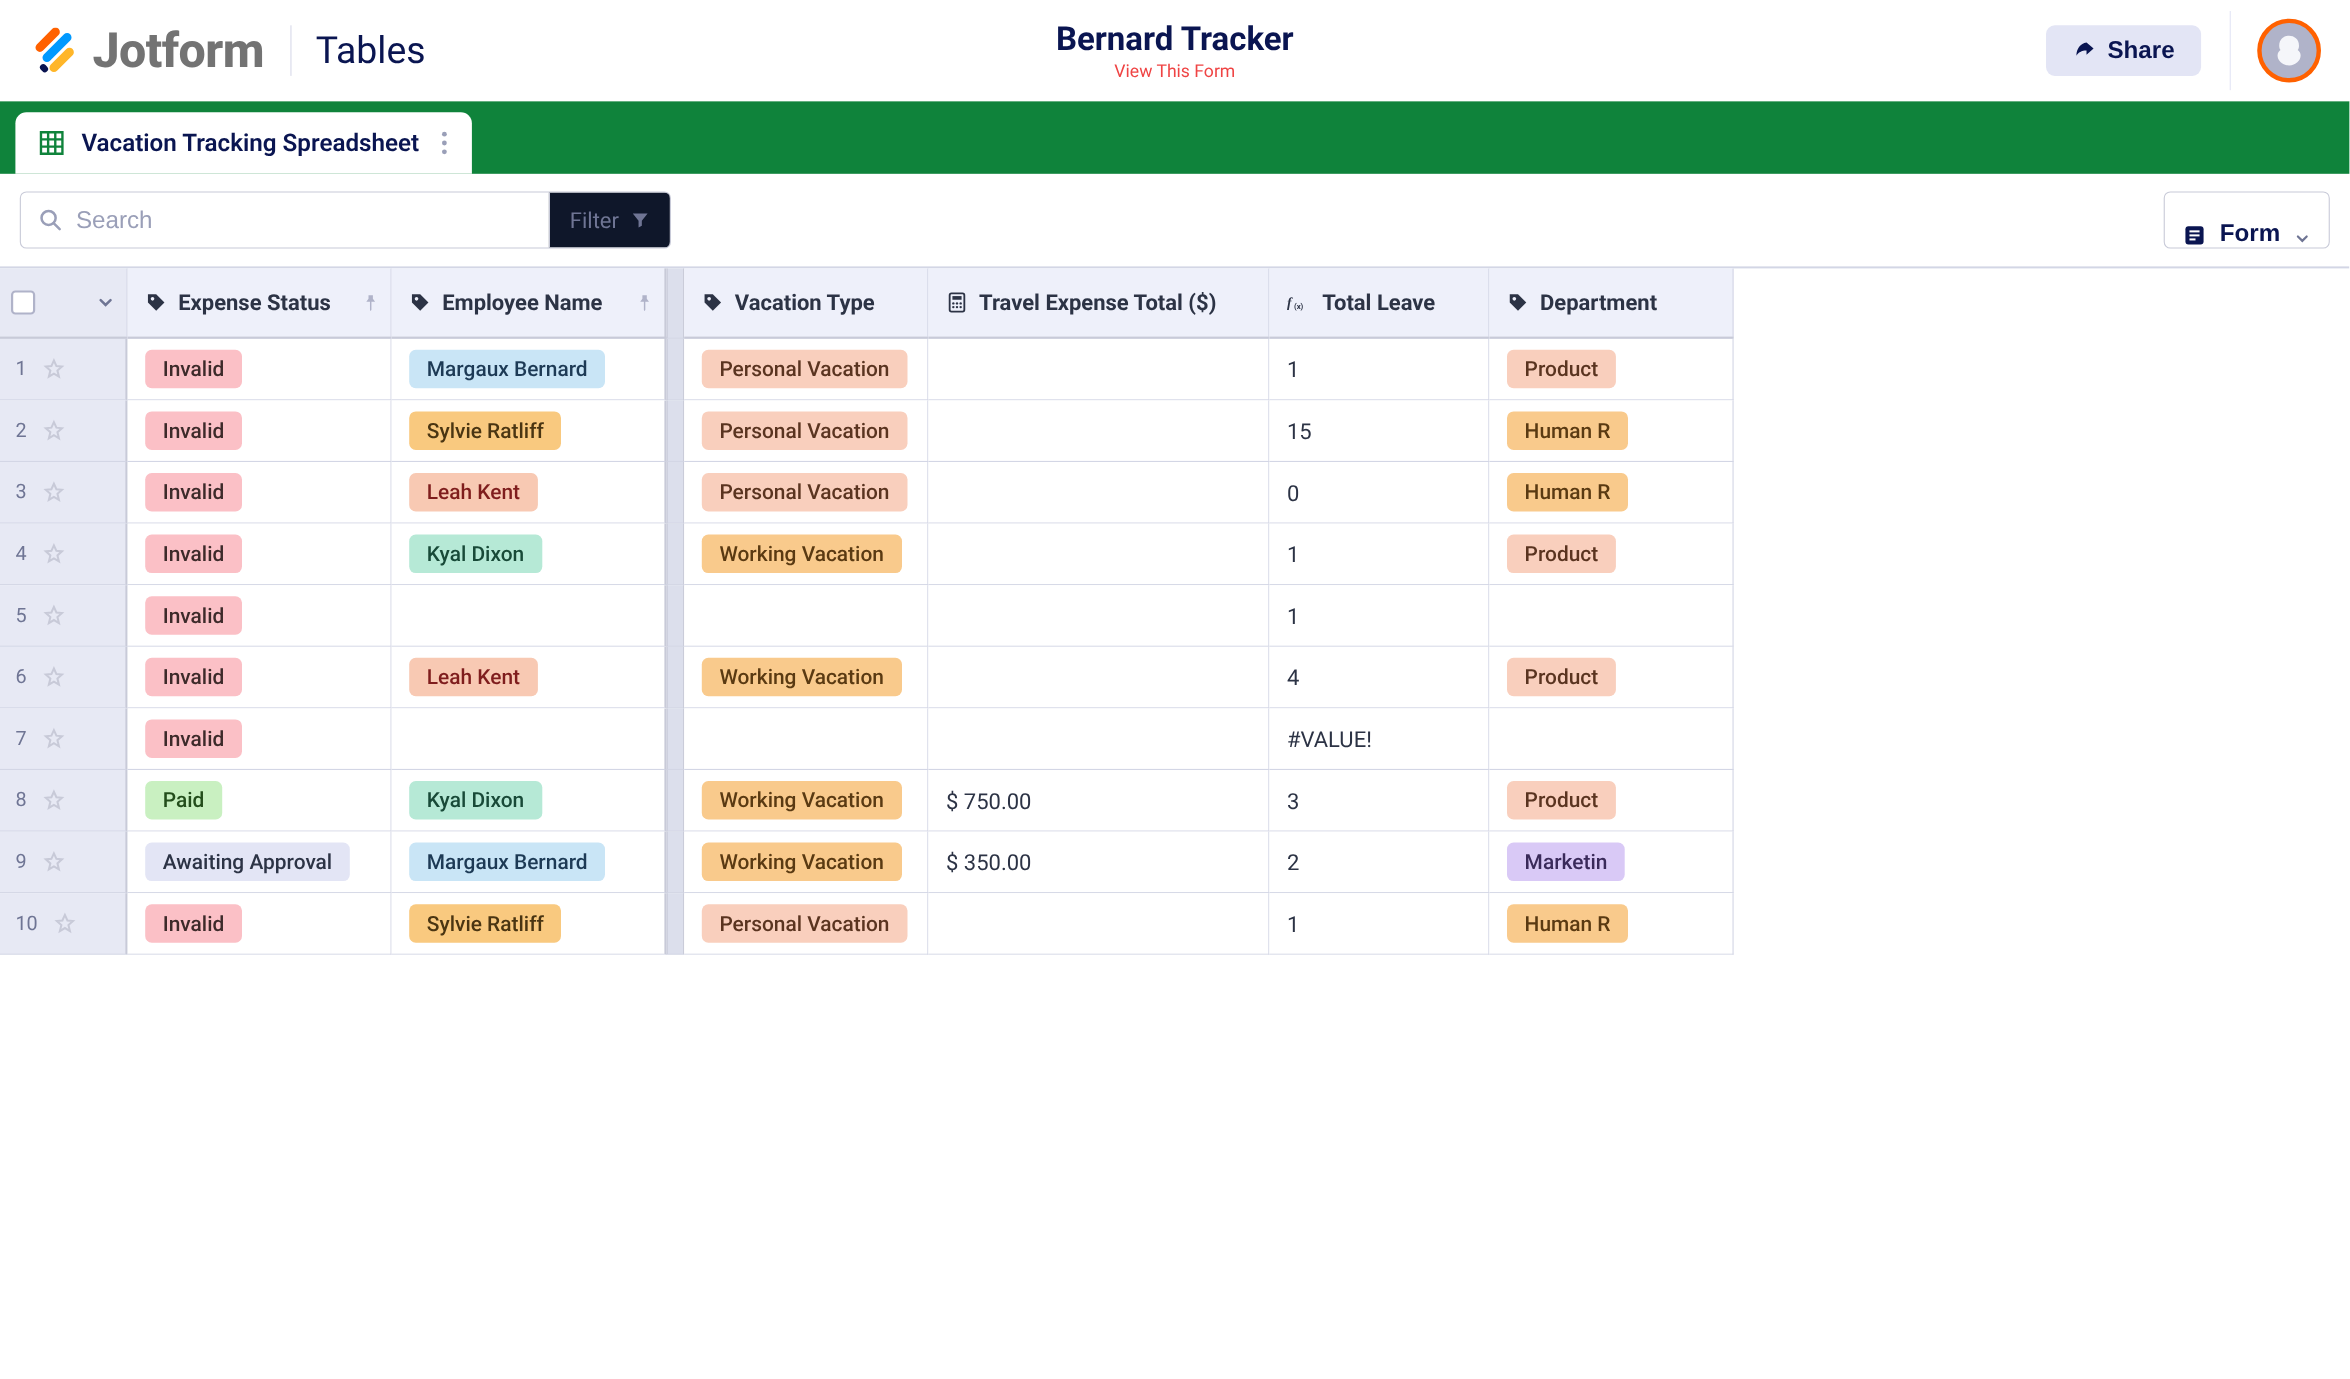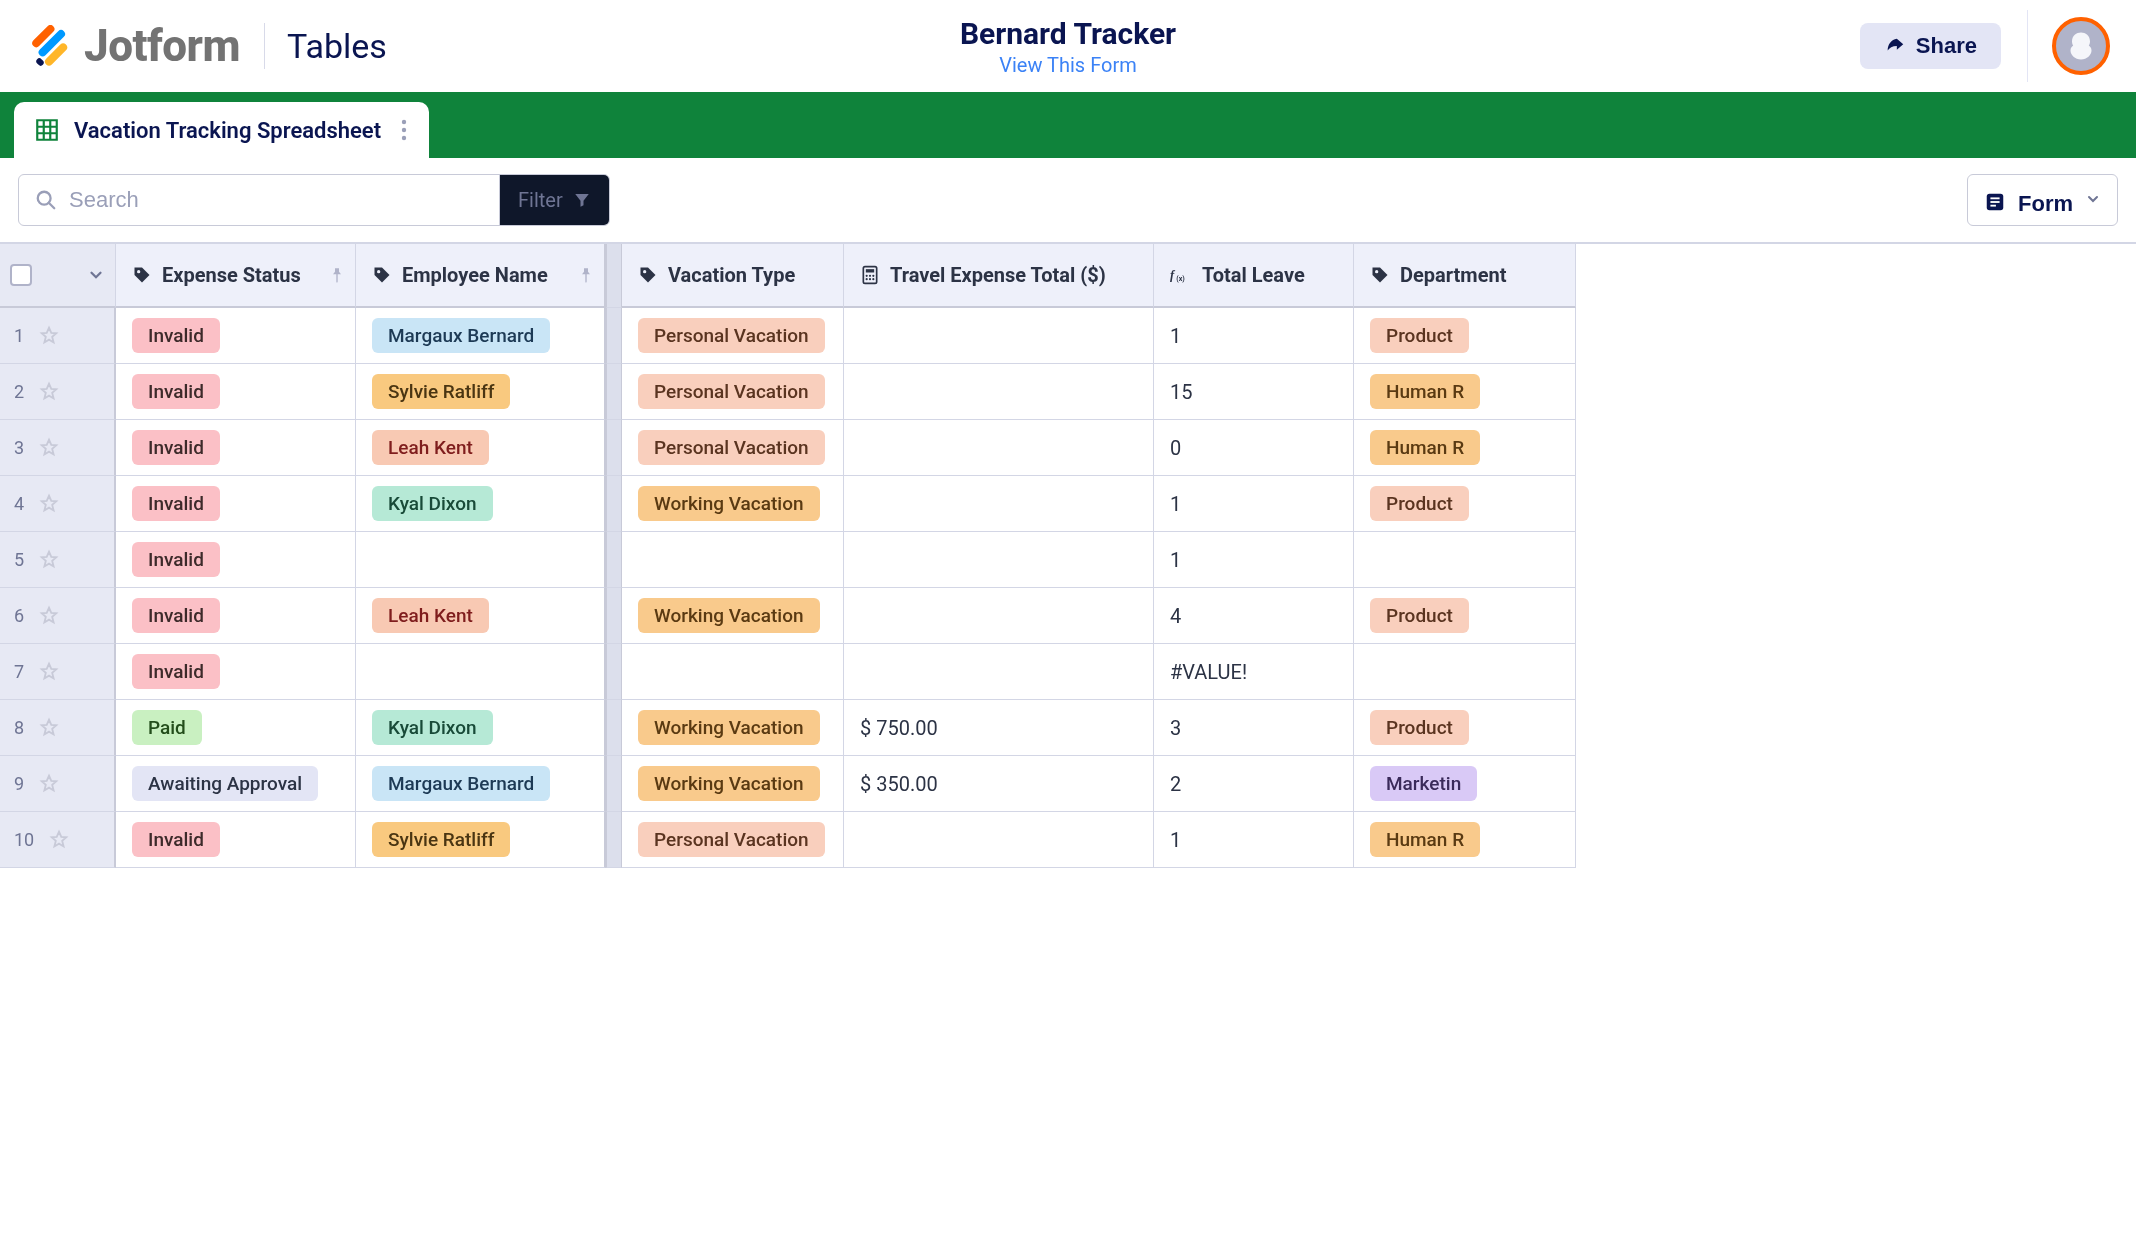--- a/index.html
+++ b/index.html
@@ -26,21 +26,21 @@
     width: 1px; height: 46px; background: #d8dae9; margin: 0 22px 0 24px;
   }
   .tables-word {
     font-size: 34px; color: #0a1551; font-weight: 400;
   }
   .center-title {
     position: absolute; left: 50%; transform: translateX(-50%);
     text-align: center;
   }
   .center-title .title { font-size: 30px; font-weight: 700; color: #0a1551; }
-  .center-title .subtitle { font-size: 20px; color: #3b82f6; margin-top: 2px; }
+  .center-title .subtitle { font-size: 16px; color: #ef4444; margin-top: 2px; }
   .topbar-right { margin-left: auto; display: flex; align-items: center; gap: 26px; }
   .share-btn {
     background: #e3e5f5; border-radius: 8px; padding: 10px 24px;
     display: flex; align-items: center; gap: 10px;
     font-size: 22px; font-weight: 600; color: #0a1551; cursor: pointer;
     border: none;
   }
   .avatar-wrap {
     padding-left: 24px;
     border-left: 1px solid #e3e5f5;
@@ -100,22 +100,22 @@
     display: flex; align-items: center; gap: 10px;
     padding: 0 18px;
     font-size: 20px; color: #6f7594; cursor: pointer;
     background: #0f172a;
   }
   .toolbar-spacer { flex: 1; }
   .form-btn {
     border: 1.5px solid #c8cad8;
     border-radius: 6px;
     height: 52px;
-    display: flex; align-items: flex-start; gap: 12px;
-    padding: 16px 16px;
+    display: flex; align-items: flex-end; gap: 12px;
+    padding: 0 16px;
     font-size: 22px; font-weight: 600; color: #0a1551;
     cursor: pointer; background: #fff;
   }
 
   
   .grid-wrap { overflow: hidden; }
   .grid {
     display: grid;
     grid-template-columns: 116px 240px 250px 16px 222px 310px 200px 222px;
     border-top: 2px solid #d3d6e5;

